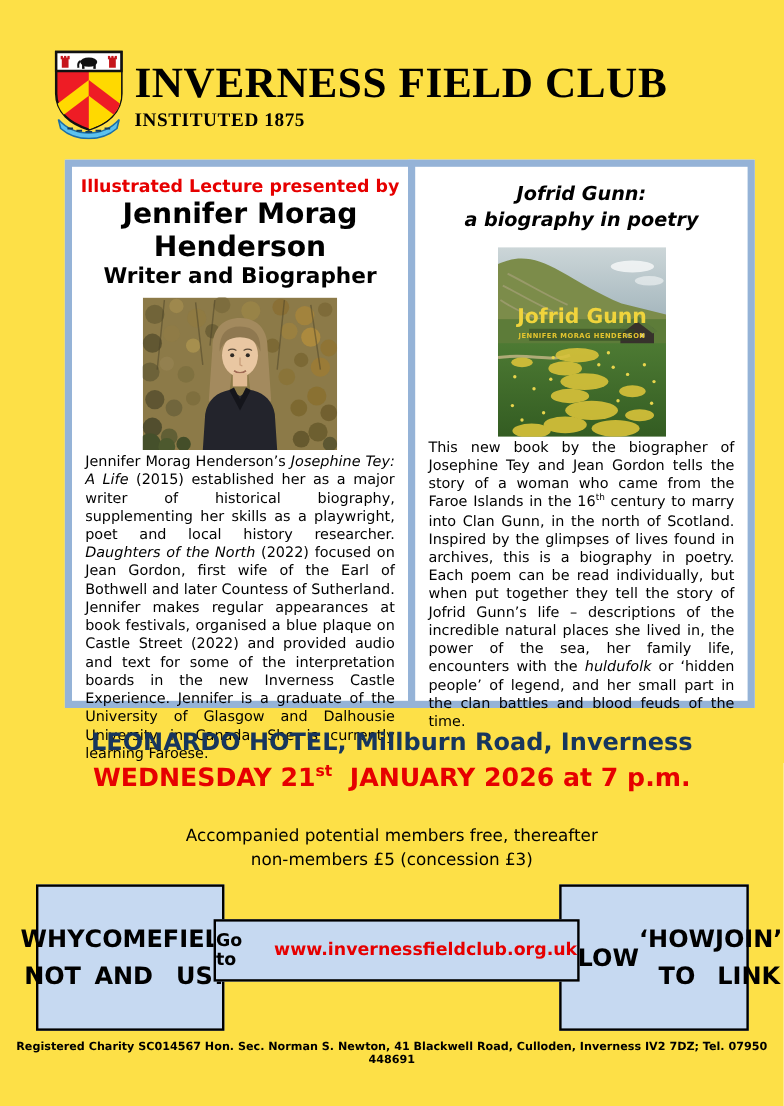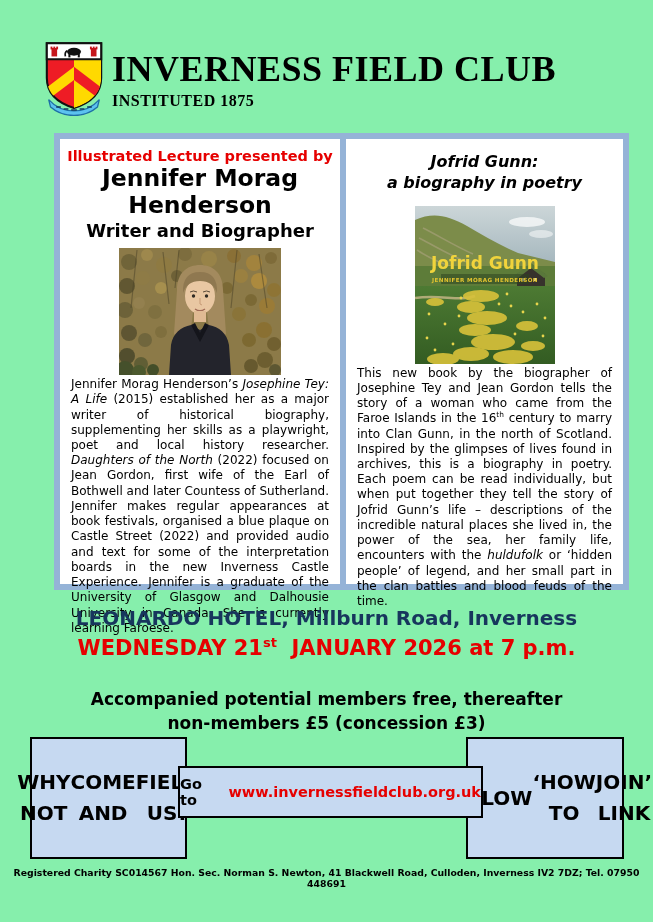--- a/index.html
+++ b/index.html
@@ -4,21 +4,21 @@
 <style>
   :root{
     --accent-red:#e60000;
     --panel-border:#95b3d7;
     --box-fill:#c6d9f1;
     --venue-navy:#17365d;
   }
   *{margin:0;padding:0;box-sizing:border-box;}
   body{background:#ffffff;}
   .page{
-    position:relative;width:653px;height:922px;background:#86efac;
+    position:relative;width:653px;height:922px;background:#fde047;
     font-family:"DejaVu Sans","Liberation Sans",sans-serif;color:#000;overflow:hidden;padding-left:44px;
   }
   
   .crest{position:absolute;left:44px;top:40px;}
   .masthead{position:absolute;left:112px;top:48px;width:500px;}
   .masthead .title{
     font-family:"Liberation Serif","DejaVu Serif",serif;font-weight:700;
     font-size:36px;letter-spacing:.5px;white-space:nowrap;color:#000;
   }
   .masthead .subtitle{
@@ -41,21 +41,21 @@
   }
   sup{font-size:.62em;line-height:0;vertical-align:super;}
   .book-title{margin-top:13px;text-align:center;font-weight:700;font-style:italic;font-size:16px;line-height:1.3;}
   .cover-wrap{width:140px;margin:12px auto 0;line-height:0;}
   
   .venue-line{position:absolute;left:0;top:606px;width:100%;text-align:center;
     font-weight:700;font-size:20px;color:var(--venue-navy);}
   .date-line{position:absolute;left:0;top:636px;width:100%;text-align:center;
     font-weight:700;font-size:21px;color:var(--accent-red);}
   .admission{position:absolute;left:0;top:688px;width:100%;text-align:center;
-    font-weight:700;font-size:17px;line-height:1.4;}
+    font-weight:400;font-size:14px;line-height:1.4;}
   
   .join-box{
     position:absolute;background:var(--box-fill);border:2.5px solid #000;
     display:flex;flex-direction:row;align-items:center;justify-content:center;
     font-weight:700;font-size:20px;line-height:1.55;text-align:center;
   }
   .join-left{left:30px;top:737px;width:157px;height:122px;}
   .join-right{left:466px;top:737px;width:158px;height:122px;}
   .join-mid{
     position:absolute;left:178px;top:766px;width:305px;height:52px;z-index:2;

